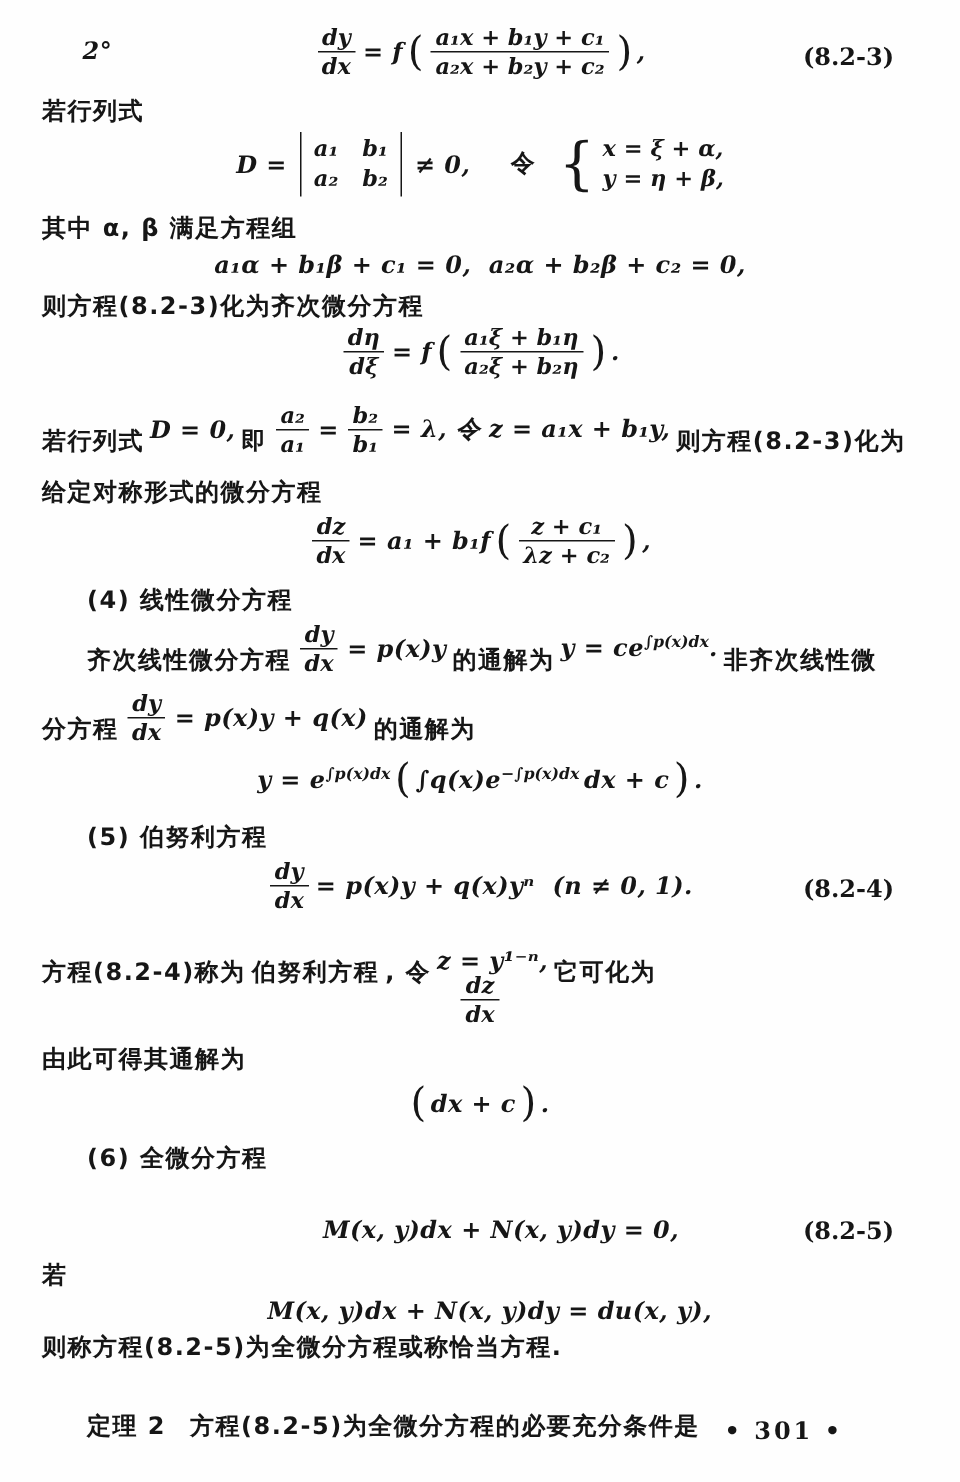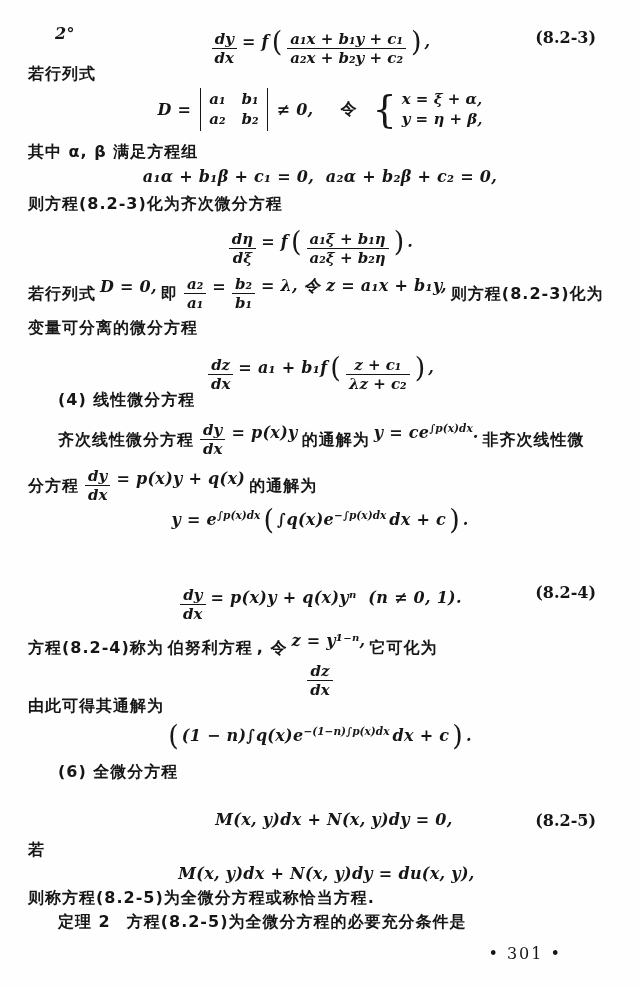--- a/index.html
+++ b/index.html
@@ -6,32 +6,32 @@
   .page{position:relative;width:640px;height:988px;background:#fefefe;color:#161616;overflow:hidden;}
   .row{position:absolute;left:0;right:0;}
   .crow{position:absolute;left:0;right:0;text-align:center;}
   .cjk{font-family:"DejaVu Sans",sans-serif;font-size:16px;letter-spacing:1px;font-weight:bold;margin-top:16px;}
   .b{font-weight:bold;}
   .f{font-family:"DejaVu Serif",serif;font-style:italic;font-size:16px;font-weight:bold;letter-spacing:0.3px;}
   .fwrap{display:inline-flex;align-items:center;gap:3px;vertical-align:middle;}
   .frac{display:inline-flex;flex-direction:column;vertical-align:middle;text-align:center;
         margin:0 2px;font-family:"DejaVu Serif",serif;font-style:italic;font-size:15px;
         line-height:1.2;font-weight:bold;}
-  .frac .num{border-bottom:1.6px solid #161616;padding:0 3px;margin-top:14px;}
+  .frac .num{border-bottom:1.6px solid #161616;padding:0 3px;}
   .frac .den{padding:0 3px;}
   .sup{vertical-align:super;font-size:66%;letter-spacing:0;}
   .bp{font-family:"DejaVu Serif",serif;font-style:normal;font-size:27px;font-weight:normal;line-height:1;}
   .brace{font-family:"DejaVu Serif",serif;font-style:normal;font-size:38px;font-weight:normal;line-height:1;margin:0 2px;}
   .tag{position:absolute;right:44px;font-family:"DejaVu Serif",serif;font-size:16px;font-weight:bold;}
   .det{display:inline-flex;flex-direction:column;border-left:1.6px solid #161616;border-right:1.6px solid #161616;
        padding:1px 8px;margin:0 6px;line-height:1.35;}
   .drow{display:flex;gap:16px;justify-content:space-between;font-family:"DejaVu Serif",serif;font-style:italic;font-size:15px;font-weight:bold;}
   .cases{display:inline-flex;flex-direction:column;text-align:left;line-height:1.35;
          font-family:"DejaVu Serif",serif;font-style:italic;font-size:15px;font-weight:bold;}
-  .pgnum{position:absolute;font-family:"DejaVu Serif",serif;font-size:16px;font-weight:normal;letter-spacing:2px;}
+  .pgnum{position:absolute;font-family:"DejaVu Serif",serif;font-size:16px;font-weight:bold;letter-spacing:2px;}
   .mix{display:flex;align-items:center;flex-wrap:nowrap;gap:4px;}
 </style>
 </head>
 <body>
 
 <div class="page">
 
   <div class="crow" style="top:16px;height:46px;">
     <span class="f" style="position:absolute;left:55px;top:8px;">2°</span>
     <span class="fwrap">
@@ -118,21 +118,21 @@
     <span class="f">=</span>
     <span class="frac">
         <span class="num">b₂</span>
         <span class="den">b₁</span>
       </span>
     <span class="f">= λ, 令 z = a₁x + b₁y,</span>
     <span class="cjk">则方程(8.2-3)化为</span>
   </div>
 
   <div class="row" style="top:318px;left:28px;">
-    <span class="cjk">变量可分离的微分方程</span>
+    <span class="cjk">给定对称形式的微分方程</span>
   </div>
 
   <div class="crow" style="top:342px;height:46px;">
     <span class="fwrap">
       <span class="frac">
           <span class="num">dz</span>
           <span class="den">dx</span>
         </span>
       <span class="f">= a₁ + b₁f</span>
       <span class="bp">(</span>
@@ -175,20 +175,23 @@
     <span class="fwrap">
       <span class="f"><span>y = e</span><span class="sup">∫p(x)dx</span></span>
       <span class="bp">(</span>
       <span class="f"><span>∫q(x)e</span><span class="sup">−∫p(x)dx</span></span>
       <span class="f">dx + c</span>
       <span class="bp">)</span>
       <span class="f">.</span>
     </span>
   </div>
 
+  <div class="row" style="top:548px;left:58px;">
+    <span class="cjk">(5) 伯努利方程</span>
+  </div>
 
   <div class="crow" style="top:572px;height:44px;">
     <span class="fwrap">
       <span class="frac">
           <span class="num">dy</span>
           <span class="den">dx</span>
         </span>
       <span class="f" style="white-space:pre-wrap;">= p(x)y + q(x)yⁿ  (n ≠ 0, 1).</span>
     </span>
     <span class="tag" style="top:11px;">(8.2-4)</span>
@@ -211,21 +214,20 @@
     </span>
   </div>
 
   <div class="row" style="top:696px;left:28px;">
     <span class="cjk">由此可得其通解为</span>
   </div>
 
   <div class="crow" style="top:722px;height:38px;">
     <span class="fwrap">
       <span class="bp">(</span>
-      <span class="f"><span>(1 − n)∫q(x)e</span><span class="sup">−(1−n)∫p(x)dx</span></span>
       <span class="f">dx + c</span>
       <span class="bp">)</span>
       <span class="f">.</span>
     </span>
   </div>
 
   <div class="row" style="top:762px;left:58px;">
     <span class="cjk">(6) 全微分方程</span>
   </div>
 
@@ -240,20 +242,20 @@
   </div>
 
   <div class="crow" style="top:864px;height:24px;padding-left:13px;">
     <span class="f">M(x, y)dx + N(x, y)dy = du(x, y),</span>
   </div>
 
   <div class="row" style="top:888px;left:28px;">
     <span class="cjk">则称方程(8.2-5)为</span><span class="cjk b">全微分方程</span><span class="cjk">或称</span><span class="cjk b">恰当方程</span><span class="cjk">.</span>
   </div>
 
-  <div class="row" style="top:912px;left:58px;">
+  <div class="row" style="top:941px;left:58px;">
     <span class="cjk b">定理 2</span>
     <span class="cjk" style="margin-left:12px;">方程(8.2-5)为全微分方程的必要充分条件是</span>
   </div>
 
   <div class="pgnum" style="top:944px;right:78px;">• 301 •</div>
 
 </div>
 
 </body></html>

